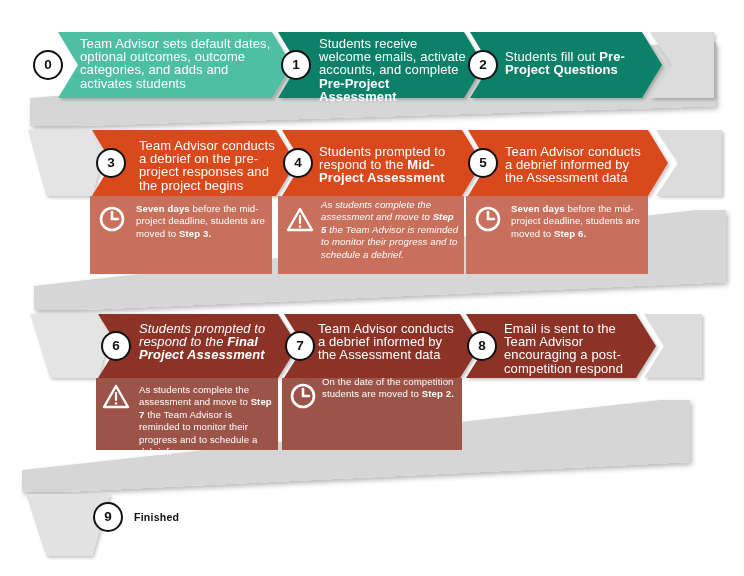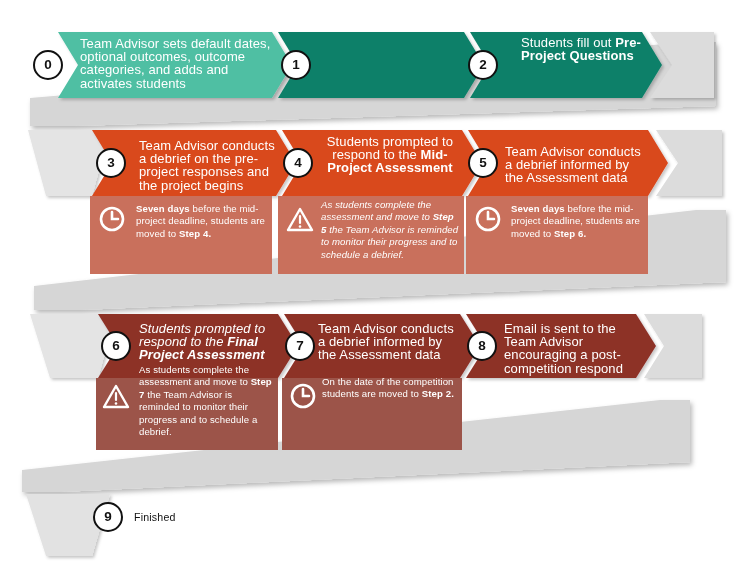--- a/index.html
+++ b/index.html
@@ -28,21 +28,21 @@
     font-size:9.6px;
     line-height:12.4px;
     letter-spacing:0.1px;
     z-index:6;
   }
   .sub-text b{font-weight:bold;}
   .finished-text{
     position:absolute;
     color:#111111;
     font-size:10.6px;
-    font-weight:normal;
+    font-weight:bold;
     letter-spacing:0.2px;
     z-index:6;
   }
   .badge{
     position:absolute;
     width:30px;height:30px;
     border-radius:50%;
     background:#ffffff;
     border:2.6px solid #111111;
     box-sizing:border-box;
@@ -185,32 +185,33 @@
   <div class="badge" style="left:283px;top:148px;">4</div>
   <div class="badge" style="left:468px;top:148px;">5</div>
 
   <div class="badge" style="left:101px;top:331px;">6</div>
   <div class="badge" style="left:285px;top:331px;">7</div>
   <div class="badge" style="left:467px;top:331px;">8</div>
 
   <div class="badge" style="left:93px;top:502px;">9</div>
 
   <div class="step-text" style="left:80px;top:37px;width:196px;">Team Advisor sets default dates, optional outcomes, outcome categories, and adds and activates students</div>
-  <div class="step-text" style="left:505px;top:36px;width:148px;margin-left:16px;">Students fill out <b>Pre-Project Questions</b></div>
+  <div class="step-text" style="left:319px;top:37px;width:148px;">Students receive welcome emails, activate accounts, and complete <b>Pre-Project Assessment</b></div>
+  <div class="step-text" style="left:505px;top:50px;width:148px;">Students fill out <b>Pre-Project Questions</b></div>
 
   <div class="step-text" style="left:139px;top:139px;width:136px;">Team Advisor conducts a debrief on the pre-project responses and the project begins</div>
-  <div class="step-text" style="left:319px;top:135px;width:142px;text-align:center;">Students prompted to respond to the <b>Mid-Project Assessment</b></div>
+  <div class="step-text" style="left:319px;top:145px;width:142px;">Students prompted to respond to the <b>Mid-Project Assessment</b></div>
   <div class="step-text" style="left:505px;top:145px;width:140px;">Team Advisor conducts a debrief informed by the Assessment data</div>
 
   <div class="step-text" style="left:139px;top:322px;width:140px;font-style:italic;">Students prompted to respond to the <b>Final Project Assessment</b></div>
   <div class="step-text" style="left:318px;top:322px;width:140px;">Team Advisor conducts a debrief informed by the Assessment data</div>
   <div class="step-text" style="left:504px;top:322px;width:140px;">Email is sent to the Team Advisor encouraging a post-competition respond</div>
 
   <div class="finished-text" style="left:134px;top:511px;">Finished</div>
 
-  <div class="sub-text" style="left:136px;top:203px;width:132px;"><b>Seven days</b> before the mid-project deadline, students are moved to <b>Step 4.</b></div>
+  <div class="sub-text" style="left:136px;top:203px;width:132px;"><b>Seven days</b> before the mid-project deadline, students are moved to <b>Step 3.</b></div>
   <div class="sub-text" style="left:321px;top:199px;width:140px;font-style:italic;">As students complete the assessment and move to <b>Step 5</b> the Team Advisor is reminded to monitor their progress and to schedule a debrief.</div>
   <div class="sub-text" style="left:511px;top:203px;width:134px;"><b>Seven days</b> before the mid-project deadline, students are moved to <b>Step 6.</b></div>
 
-  <div class="sub-text" style="left:139px;top:364px;width:136px;">As students complete the assessment and move to <b>Step 7</b> the Team Advisor is reminded to monitor their progress and to schedule a debrief.</div>
+  <div class="sub-text" style="left:139px;top:384px;width:136px;">As students complete the assessment and move to <b>Step 7</b> the Team Advisor is reminded to monitor their progress and to schedule a debrief.</div>
   <div class="sub-text" style="left:322px;top:376px;width:136px;">On the date of the competition students are moved to <b>Step 2.</b></div>
 
 </div>
 
 </body></html>

